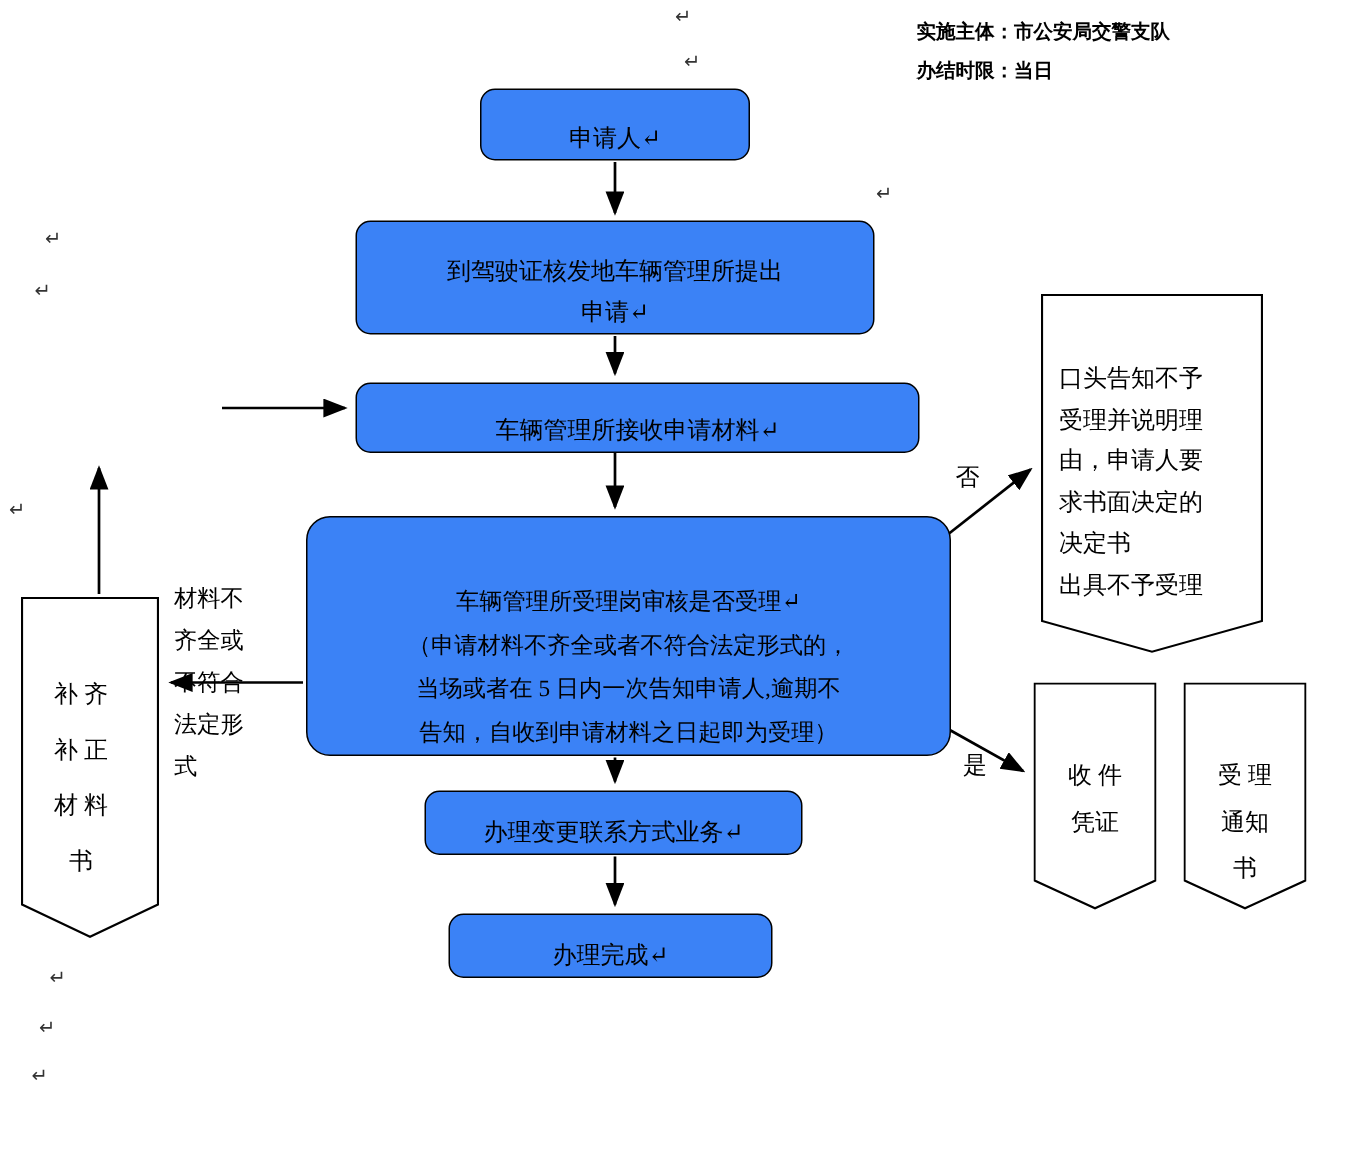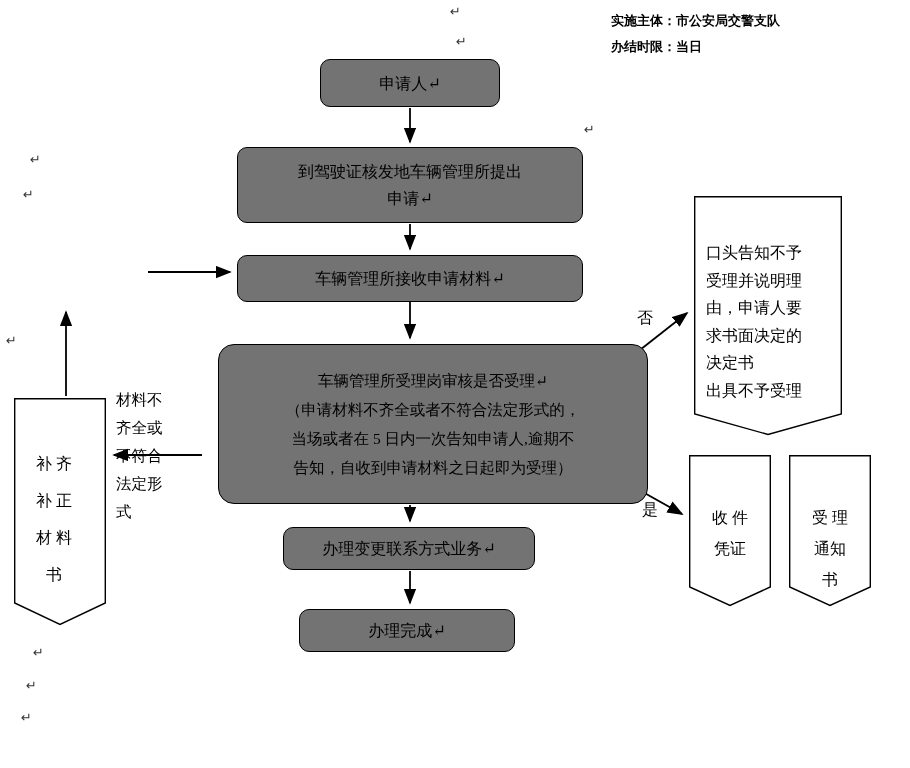--- a/index.html
+++ b/index.html
@@ -2,22 +2,22 @@
 <html><head>
 <meta charset="utf-8">
 <style>
   html,body{margin:0;padding:0;background:#ffffff;}
   .canvas{
     position:relative;width:910px;height:768px;background:#ffffff;
     font-family:"Liberation Serif","DejaVu Serif",serif;color:#000;overflow:hidden;
   }
   .arrows{position:absolute;left:0;top:0;width:910px;height:768px;pointer-events:none;}
   .box{
-    position:absolute;border:1.4px solid #000;border-radius:10px;background:#737373;
-    display:flex;flex-direction:column;align-items:center;justify-content:center;
+    position:absolute;border:1.4px solid #000;border-radius:10px;background:#3b82f6;
+    display:flex;flex-direction:column;align-items:center;justify-content:flex-end;
     text-align:center;font-size:16px;line-height:27px;box-sizing:border-box;
   }
   .box.review{border-radius:16px;font-size:15.5px;line-height:29px;}
   .doc{position:absolute;}
   .doc svg{position:absolute;left:0;top:0;}
   .doc .doc-text{position:relative;text-align:center;font-size:16px;margin-top:31px;}
   .doc.refuse .doc-text{text-align:left;padding:12px 8px 0 12px;line-height:27.5px;}
   .doc.notice .doc-text{padding-top:16px;line-height:37px;}
   .doc.small .doc-text{padding-top:16px;line-height:31px;}
   .hdr{position:absolute;left:611px;top:8px;font-weight:bold;font-size:13px;line-height:26px;}
@@ -58,25 +58,25 @@
 
   <div class="box" style="left:320px;top:59px;width:180px;height:48px">
     <div>申请人↵</div>
   </div>
 
   <div class="box" style="left:237px;top:147px;width:346px;height:76px">
     <div>到驾驶证核发地车辆管理所提出</div>
     <div>申请↵</div>
   </div>
 
-  <div class="box" style="left:237px;top:255px;width:346px;height:47px">
+  <div class="box" style="left:237px;top:255px;width:376px;height:47px">
     <div>车辆管理所接收申请材料↵</div>
   </div>
 
-  <div class="box review" style="left:218px;top:344px;width:430px;height:160px">
+  <div class="box review" style="left:204px;top:344px;width:430px;height:160px">
     <div>车辆管理所受理岗审核是否受理↵</div>
     <div>（申请材料不齐全或者不符合法定形式的，</div>
     <div>当场或者在 5 日内一次告知申请人,逾期不</div>
     <div>告知，自收到申请材料之日起即为受理）</div>
   </div>
 
   <div class="box" style="left:283px;top:527px;width:252px;height:43px">
     <div>办理变更联系方式业务↵</div>
   </div>
 

